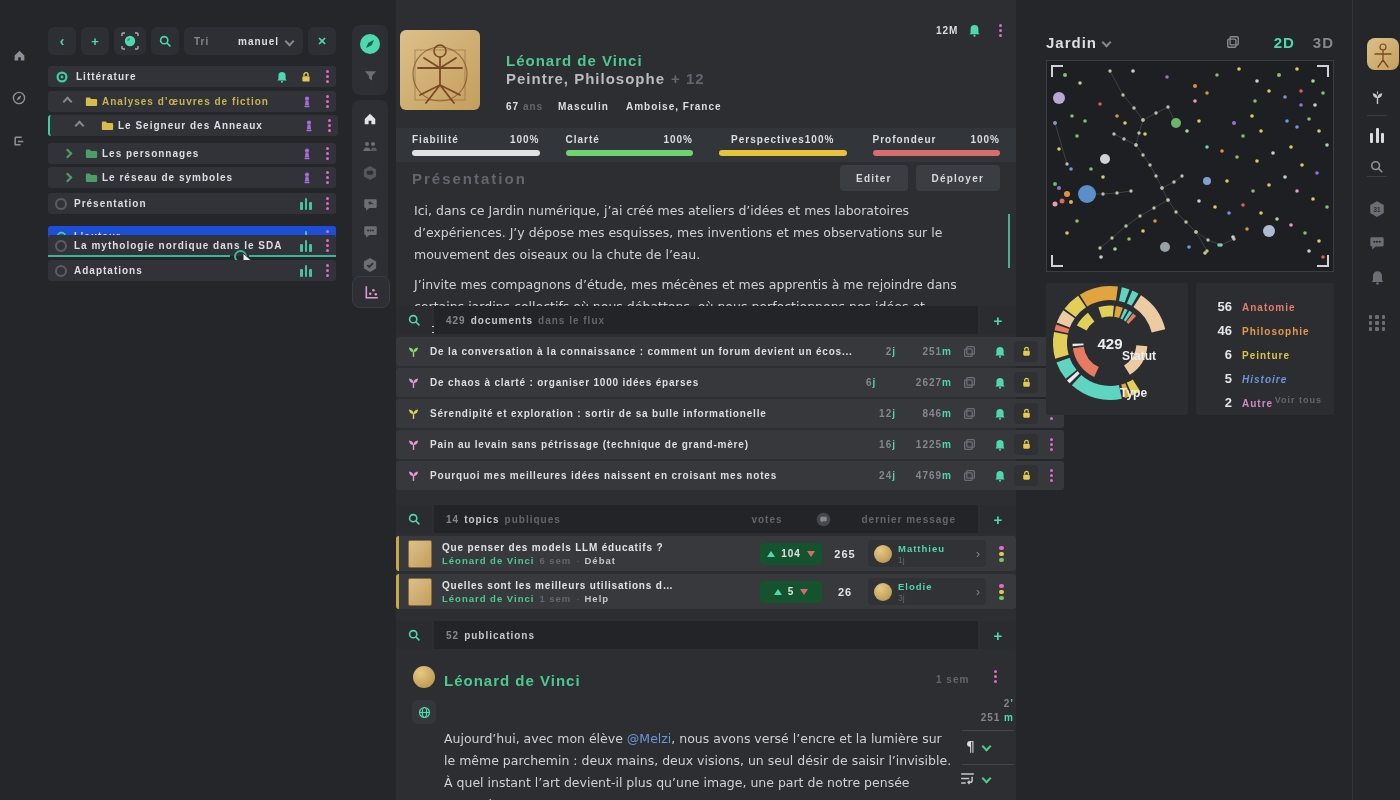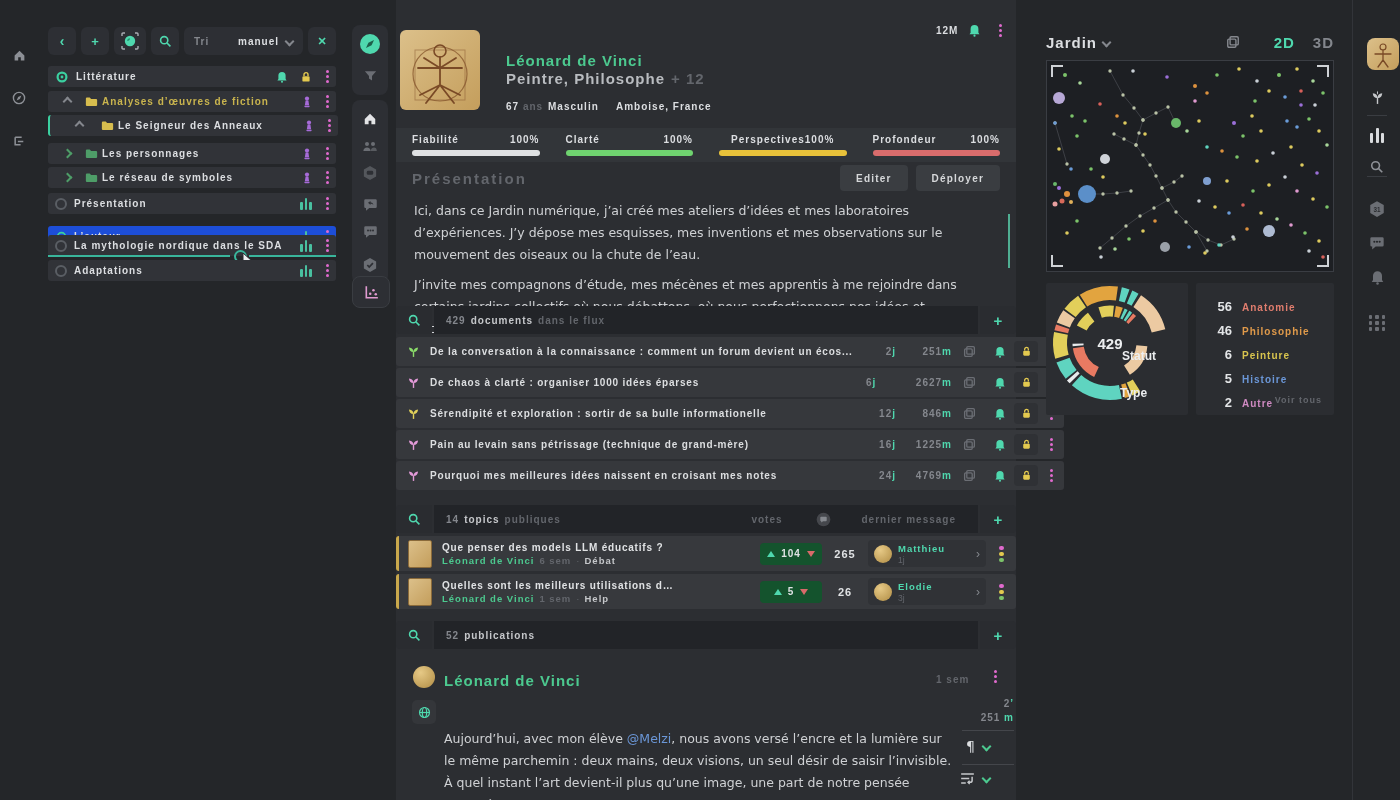--- a/index.html
+++ b/index.html
@@ -395,21 +395,21 @@
     </svg>
   </div>
   <div class="abs" style="left:110px;top:52px">
     <span class="lbl11" style="color:#4cc98f">Léonard de Vinci</span>
   </div>
   <div class="abs flex" style="left:110px;top:70px;gap:6px">
     <span class="lbl11" style="color:#b9bcc0">Peintre, Philosophe</span>
     <span class="lbl11 dim2">+ 12</span>
   </div>
   <div class="abs flex" style="left:110px;top:101px;gap:0">
-    <span style="width:42px" class="lbl"><span class="white">67</span> <span class="dim2">ans</span></span>
+    <span style="width:52px" class="lbl"><span class="white">67</span> <span class="dim2">ans</span></span>
     <span class="lbl white" style="width:68px">Masculin</span>
     <span class="lbl white">Amboise, France</span>
   </div>
   <div class="abs flex" style="left:540px;top:24px;gap:10px">
     <span class="lbl white">12M</span>
     <span>
       <svg width="13" height="13" viewBox="0 0 12 12" fill="#4fd8ae">
           <path d="M6 1a3.6 3.6 0 0 1 3.6 3.6V8l1 1.5H1.4L2.4 8V4.6A3.6 3.6 0 0 1 6 1z"></path>
           <circle cx="6" cy="10.8" r="1"></circle>
         </svg>
@@ -1010,21 +1010,21 @@
   <div class="legend-row">
     <span class="val">46</span>
       <span class="lbl" style="color: rgb(224, 154, 74);">Philosophie</span>
   </div>
   <div class="legend-row">
     <span class="val">6</span>
       <span class="lbl" style="color: rgb(216, 196, 78);">Peinture</span>
   </div>
   <div class="legend-row">
     <span class="val">5</span>
-      <span class="lbl" style="color: rgb(107, 151, 216);">Histoire</span>
+      <span class="lbl" style="color: rgb(107, 151, 216); font-style: italic;">Histoire</span>
   </div>
   <div class="legend-row">
     <span class="val">2</span>
       <span class="lbl" style="color: rgb(207, 138, 194);">Autre</span>
   </div>
   <div class="abs lbl dim2" style="right:12px;bottom:10px;font-size:9px">Voir tous</div>
 </div>
 
 <div class="abs" style="left:1352px;top:0;width:48px;height:800px;border-left:1px solid #323439">
   <div class="abs" style="left:14px;top:38px;width:32px;height:32px;border-radius:8px;overflow:hidden;background:linear-gradient(135deg,#dcc08a,#c49e5c)">

